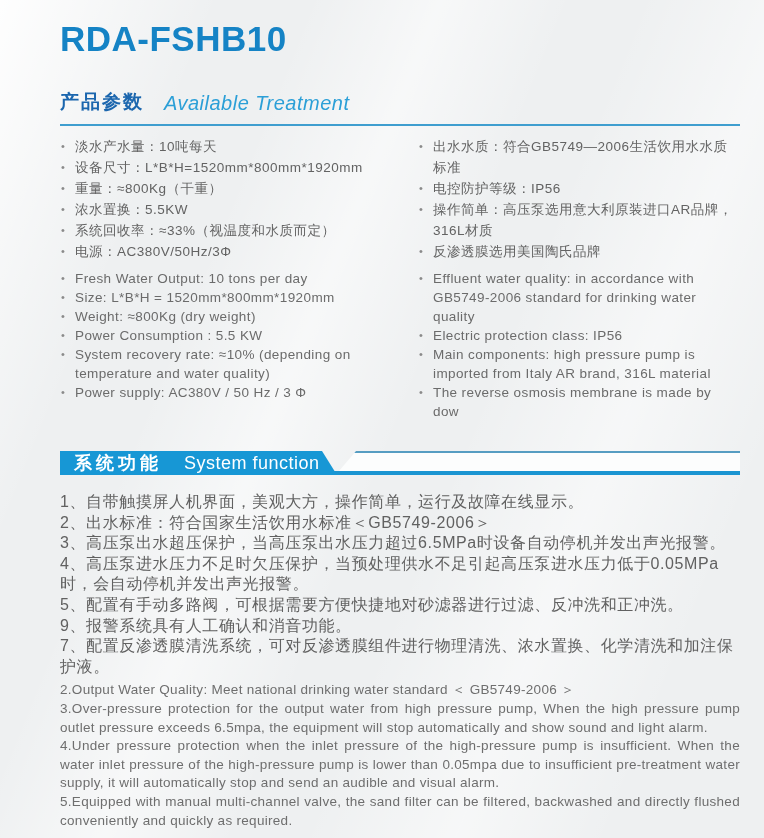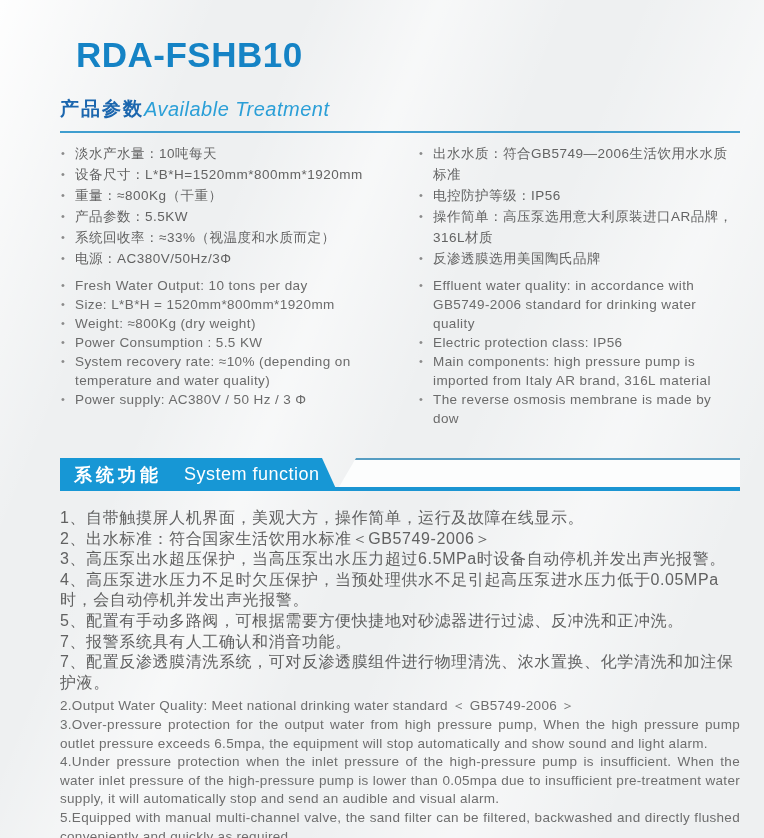--- a/index.html
+++ b/index.html
@@ -10,44 +10,44 @@
     font-family: "Liberation Sans", "DejaVu Sans", sans-serif;
     background-color: #eef0f1;
     background-image:
       linear-gradient(112deg, rgba(255,255,255,0.95) 0%, rgba(255,255,255,0) 20%),
       linear-gradient(112deg, rgba(255,255,255,0) 28%, rgba(255,255,255,0.55) 40%, rgba(255,255,255,0) 52%),
       linear-gradient(112deg, rgba(255,255,255,0) 58%, rgba(255,255,255,0.5) 72%, rgba(255,255,255,0) 86%);
   }
   .content { padding: 0 24px 0 60px; box-sizing: border-box; width: 764px; }
 
   .title {
-    margin: 16px; padding-top: 21px;
+    margin: 0; padding-top: 21px;
     color: #1583c5; font-size: 35px; font-weight: bold; letter-spacing: 0.5px;
     line-height: 36px;
   }
 
-  .sec-head { margin-top: 23px; display: flex; align-items: center; }
+  .sec-head { margin-top: 32px; display: flex; align-items: flex-end; gap: 20px; }
   .sec-head .zh { color: #1b66ae; font-size: 19px; font-weight: bold; letter-spacing: 2px; }
   .sec-head .en { color: #2b9fd7; font-size: 20px; letter-spacing: 0.5px; font-style: italic; }
   .rule { height: 2px; background: #3f9ecf; margin-top: 9px; }
 
   .params-grid {
     display: grid;
     grid-template-columns: 350px 1fr;
     column-gap: 8px;
     row-gap: 7px;
     margin-top: 10px;
   }
   ul.spec { list-style: none; margin: 0; padding: 0; }
   ul.spec li { position: relative; padding-left: 15px; }
   ul.spec .dot { position: absolute; left: 1px; top: 0; color: #8a8a8a; font-size: 11px; }
   ul.zh-spec li { font-size: 13.5px; line-height: 21px; color: #636363; letter-spacing: 0.5px; }
   ul.en-spec li { font-size: 13.5px; line-height: 19px; color: #6b6b6b; letter-spacing: 0.4px; }
 
-  .banner { position: relative; height: 33px; margin-top: 30px; }
+  .banner { position: relative; height: 24px; margin-top: 30px; }
   .banner .bottom-line { position: absolute; left: 0; right: 0; bottom: 0; height: 4px; background: #1b95d2; }
   .banner .fill {
     position: absolute; left: 279px; right: 0; top: 0; bottom: 4px;
     background: #fcfdfd; border-top: 2px solid #569dc2; box-sizing: border-box;
     clip-path: polygon(17px 0, 100% 0, 100% 100%, 0 100%);
   }
   .banner .label {
     position: absolute; left: 0; top: 0; bottom: 0; width: 286px;
     background: #1797d5;
     clip-path: polygon(0 0, 262px 0, 277px 100%, 0 100%);
@@ -77,21 +77,21 @@
 
   <div class="params-grid">
     <ul class="spec zh-spec">
 
         <li><span class="dot">•</span><span>淡水产水量：10吨每天</span></li>
 
         <li><span class="dot">•</span><span>设备尺寸：L*B*H=1520mm*800mm*1920mm</span></li>
 
         <li><span class="dot">•</span><span>重量：≈800Kg（干重）</span></li>
 
-        <li><span class="dot">•</span><span>产品参数：5.5KW</span></li>
+        <li><span class="dot">•</span><span>浓水置换：5.5KW</span></li>
 
         <li><span class="dot">•</span><span>系统回收率：≈33%（视温度和水质而定）</span></li>
 
         <li><span class="dot">•</span><span>电源：AC380V/50Hz/3Φ</span></li>
       </ul>
     <ul class="spec zh-spec">
 
         <li><span class="dot">•</span><span>出水水质：符合GB5749—2006生活饮用水水质标准</span></li>
 
         <li><span class="dot">•</span><span>电控防护等级：IP56</span></li>
@@ -140,21 +140,21 @@
       <div class="row">1、自带触摸屏人机界面，美观大方，操作简单，运行及故障在线显示。</div>
 
       <div class="row">2、出水标准：符合国家生活饮用水标准＜GB5749-2006＞</div>
 
       <div class="row">3、高压泵出水超压保护，当高压泵出水压力超过6.5MPa时设备自动停机并发出声光报警。</div>
 
       <div class="row">4、高压泵进水压力不足时欠压保护，当预处理供水不足引起高压泵进水压力低于0.05MPa时，会自动停机并发出声光报警。</div>
 
       <div class="row">5、配置有手动多路阀，可根据需要方便快捷地对砂滤器进行过滤、反冲洗和正冲洗。</div>
 
-      <div class="row">7、报警系统具有人工确认和消音功能。</div>
+      <div class="row">9、报警系统具有人工确认和消音功能。</div>
 
       <div class="row">7、配置反渗透膜清洗系统，可对反渗透膜组件进行物理清洗、浓水置换、化学清洗和加注保护液。</div>
     </div>
 
   <div class="func-en">
 
 
       <div class="row">2.Output Water Quality: Meet national drinking water standard ＜ GB5749-2006 ＞</div>
 
       <div class="row">3.Over-pressure protection for the output water from high pressure pump,  When the high pressure pump outlet pressure exceeds 6.5mpa, the equipment will stop automatically and show sound and light alarm.</div>

